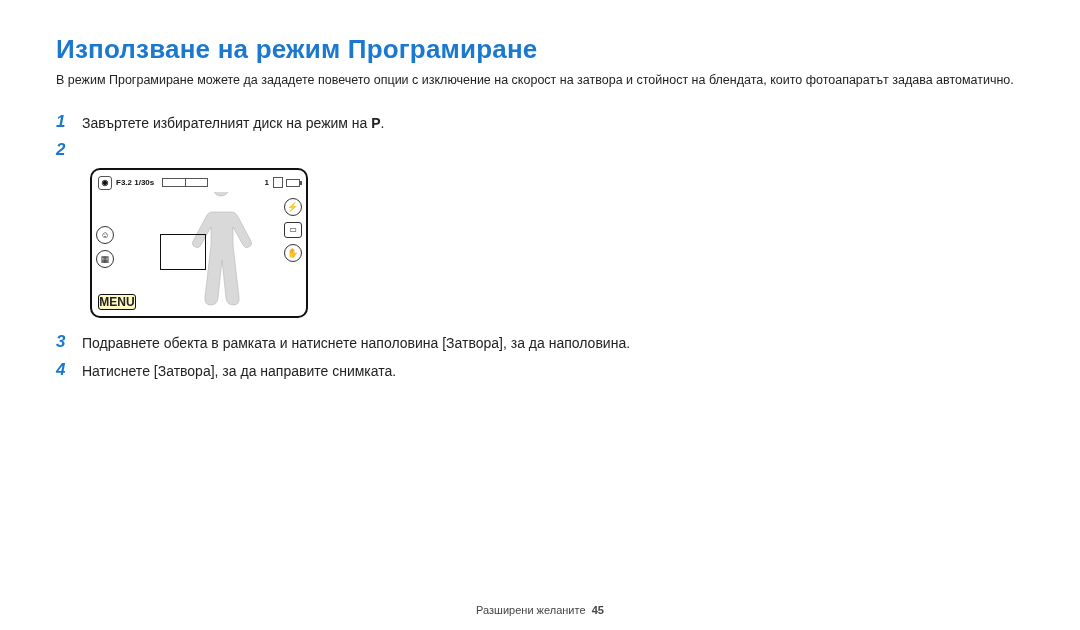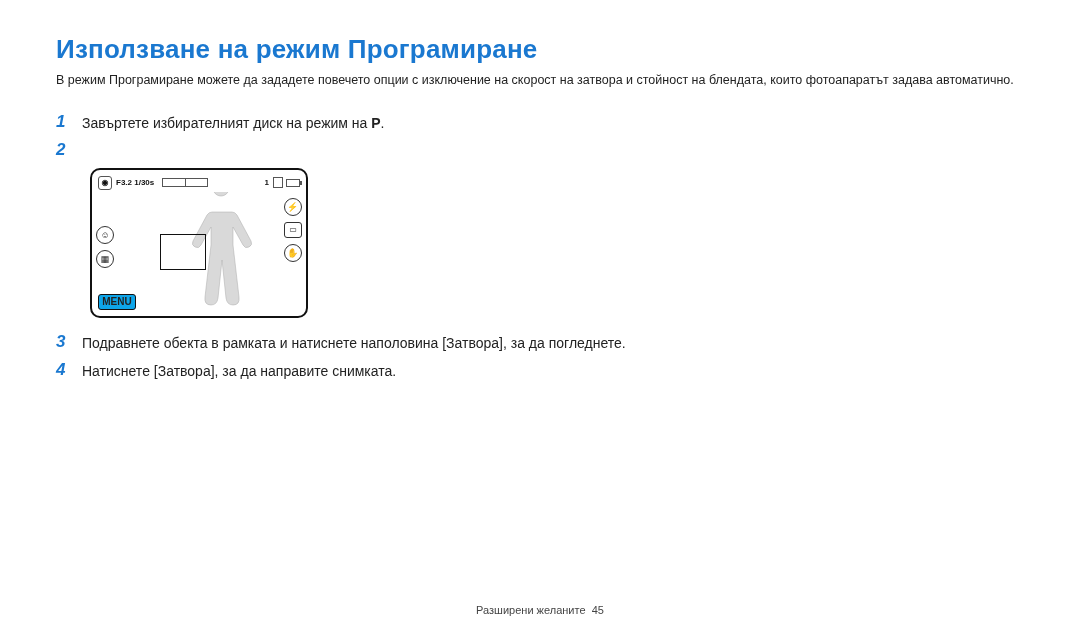--- a/index.html
+++ b/index.html
@@ -24,28 +24,28 @@
   .lcd-top .ev-bar::before { content:""; position:absolute; left:50%; top:-1px; bottom:-1px; width:1px; background:#555; }
   .lcd-top .spacer { flex: 1; }
   .lcd-top .count { margin-right: 4px; }
   .lcd-top .sd { width: 10px; height: 11px; border: 1px solid #555; margin-right: 3px; }
   .lcd-top .bat { width: 14px; height: 8px; border: 1px solid #555; position: relative; }
   .lcd-top .bat::after { content:""; position:absolute; right:-3px; top:1px; width:2px; height:4px; background:#555; }
   .lcd-left { position: absolute; left: 4px; top: 56px; display: flex; flex-direction: column; gap: 6px; }
   .lcd-right { position: absolute; right: 4px; top: 28px; display: flex; flex-direction: column; gap: 6px; }
   .circ-ico { width: 18px; height: 18px; border: 1.5px solid #333; border-radius: 50%; display:flex; align-items:center; justify-content:center; font-size:9px; background:#fff; }
   .sq-ico { width: 18px; height: 16px; border: 1.5px solid #333; border-radius: 3px; display:flex; align-items:center; justify-content:center; font-size:8px; background:#fff; }
-  .menu-btn { position: absolute; left: 6px; bottom: 6px; width: 38px; height: 16px; border: 1.5px solid #111; border-radius: 3px; background: #0ea5e9; font-size: 10px; font-weight: 700; display:flex; align-items:center; justify-content:center;margin-top:16px; }
+  .menu-btn { position: absolute; left: 6px; bottom: 6px; width: 38px; height: 16px; border: 1.5px solid #111; border-radius: 3px; background: #fef9c3; font-size: 12px; font-weight: 700; display:flex; align-items:center; justify-content:center;margin-top:16px; }
   .focus-box { position: absolute; left: 68px; top: 64px; width: 46px; height: 36px; border: 1.5px solid #111; }
   .person { position: absolute; left: 94px; top: 22px; width: 70px; height: 118px; }
   .person svg { width: 100%; height: 100%; }
   .step3 .step-text, .step4 .step-text { line-height: 1.55; }
   .bold { font-weight: 400; }
   .footer { position: absolute; bottom: 14px; left: 0; right: 0; text-align: center; font-size: 11px; color: #444; }
-  .footer .pn { font-weight: 400; }
+  .footer .pn { font-weight: 700; }
 </style>
 </head>
 <body>
 
 <div class="page">
 
   <h1 class="title">Използване на режим Програмиране</h1>
   <p class="intro">В режим Програмиране можете да зададете повечето опции с изключение на скорост на затвора и стойност на блендата, които фотоапаратът задава автоматично.</p>
 
   <div class="steps">
@@ -88,21 +88,21 @@
           </svg>
         </div>
         <div class="focus-box"></div>
         <div class="menu-btn">MENU</div>
       </div>
     </div>
 
     <div class="step step3">
       <div class="step-num">3</div>
       <div class="step-text">
-        <span>Подравнете обекта в рамката и натиснете наполовина [</span><span class="bold">Затвора</span><span>], за да погледнете.</span>
+        <span>Подравнете обекта в рамката и натиснете наполовина [</span><span class="bold">Затвора</span><span>], за да наполовина.</span>
       </div>
     </div>
 
     <div class="step step4">
       <div class="step-num">4</div>
       <div class="step-text">
         <span>Натиснете [</span><span class="bold">Затвора</span><span>], за да направите снимката.</span>
       </div>
     </div>
 

